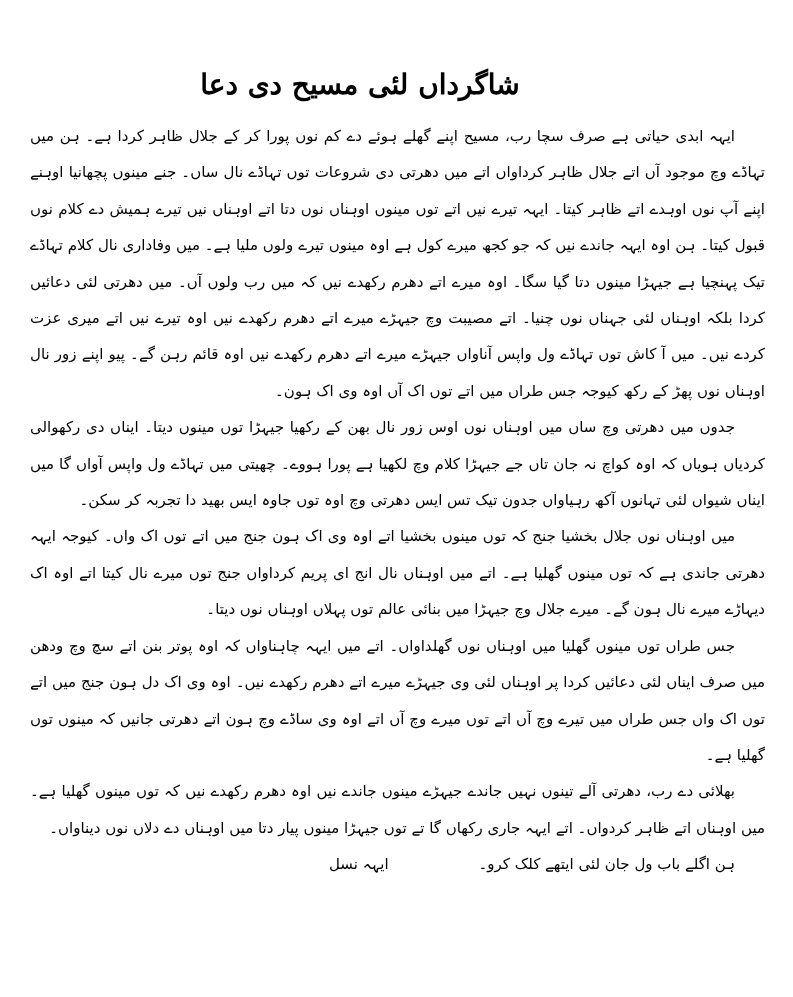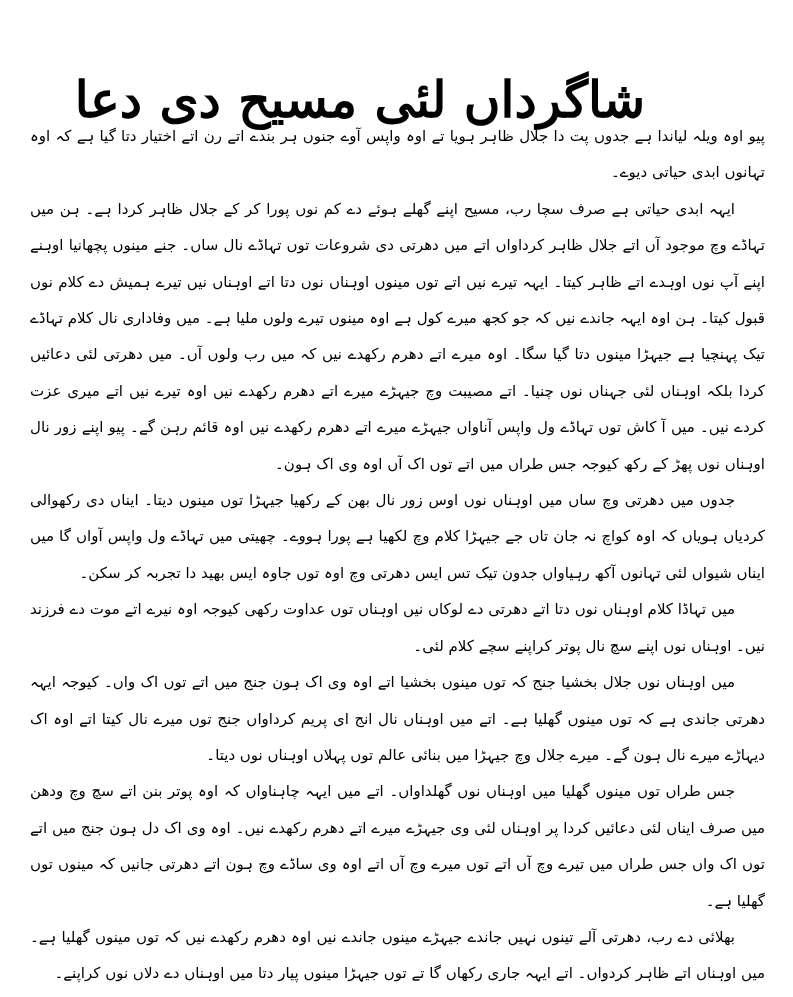--- a/index.html
+++ b/index.html
@@ -3,46 +3,44 @@
 <meta charset="utf-8">
 <style>
   html, body { margin: 0; padding: 0; background: #ffffff; }
   body {
     width: 793px; height: 997px; overflow: hidden; position: relative;
     font-family: "DejaVu Sans", sans-serif; color: #000000;
   }
   .page { position: absolute; left: 0; top: 0; width: 793px; height: 997px; background: #fff; }
   .title {
     position: absolute; top: 36px; left: 0; width: 720px; text-align: center;
-    font-family: "DejaVu Serif", serif; font-size: 50px; font-weight: bold;
+    font-family: "DejaVu Serif", serif; font-size: 28px; font-weight: bold;
     direction: rtl; line-height: 60px;
   }
   .body-text {
     position: absolute; top: 118px; left: 30px; width: 735px;
     direction: rtl; text-align: justify; font-size: 15px; line-height: 36.4px;
   }
   .para { margin: 0; text-indent: 0; }
   .para.indent { text-indent: 30px; }
   .footer-line {
     direction: rtl; text-indent: 30px; display: flex; flex-direction: row; gap: 60px;
   }
   .link { color: #000; text-decoration: none; cursor: pointer; }
 </style>
 </head>
 <body>
 
 <div class="page">
   <h1 class="title">شاگرداں لئی مسیح دی دعا</h1>
 
   <div class="body-text">
-    <p class="para">پیو اوہ ویلہ لیاندا ہے جدوں پت دا جلال ظاہر ہویا تے اوہ واپس آوے جنوں ہر بندے اتے رن اتے اختیار دتا گیا ہے کہ اوہ تہانوں ابدی حیاتی دیوے۔</p>
     <p class="para indent">ایہہ ابدی حیاتی ہے صرف سچا رب، مسیح اپنے گھلے ہوئے دے کم نوں پورا کر کے جلال ظاہر کردا ہے۔ ہن میں تہاڈے وچ موجود آں اتے جلال ظاہر کرداواں اتے میں دھرتی دی شروعات توں تہاڈے نال ساں۔ جنے مینوں پچھانیا اوہنے اپنے آپ نوں اوہدے اتے ظاہر کیتا۔ ایہہ تیرے نیں اتے توں مینوں اوہناں نوں دتا اتے اوہناں نیں تیرے ہمیش دے کلام نوں قبول کیتا۔ ہن اوہ ایہہ جاندے نیں کہ جو کجھ میرے کول ہے اوہ مینوں تیرے ولوں ملیا ہے۔ میں وفاداری نال کلام تہاڈے تیک پہنچیا ہے جیہڑا مینوں دتا گیا سگا۔ اوہ میرے اتے دھرم رکھدے نیں کہ میں رب ولوں آں۔ میں دھرتی لئی دعائیں کردا بلکہ اوہناں لئی جہناں نوں چنیا۔ اتے مصیبت وچ جیہڑے میرے اتے دھرم رکھدے نیں اوہ تیرے نیں اتے میری عزت کردے نیں۔ میں آ کاش توں تہاڈے ول واپس آناواں جیہڑے میرے اتے دھرم رکھدے نیں اوہ قائم رہن گے۔ پیو اپنے زور نال اوہناں نوں پھڑ کے رکھ کیوجہ جس طراں میں اتے توں اک آں اوہ وی اک ہون۔</p>
     <p class="para indent">جدوں میں دھرتی وچ ساں میں اوہناں نوں اوس زور نال بھن کے رکھیا جیہڑا توں مینوں دیتا۔ ایناں دی رکھوالی کردیاں ہویاں کہ اوہ کواچ نہ جان تاں جے جیہڑا کلام وچ لکھیا ہے پورا ہووے۔ چھیتی میں تہاڈے ول واپس آواں گا میں ایناں شیواں لئی تہانوں آکھ رہیاواں جدون تیک تس ایس دھرتی وچ اوہ توں جاوہ ایس بھید دا تجربہ کر سکن۔</p>
-    <p class="para indent">میں تہاڈا کلام اوہناں نوں دتا اتے دھرتی دے لوکاں نیں اوہناں توں عداوت رکھی کیوجہ اوہ نیرے اتے موت دے فرزند نیں۔ اوہناں نوں اپنے سچ نال پوتر کراپنے سچے کلام لئی۔</p>
     <p class="para indent">میں اوہناں نوں جلال بخشیا جنج کہ توں مینوں بخشیا اتے اوہ وی اک ہون جنج میں اتے توں اک واں۔ کیوجہ ایہہ دھرتی جاندی ہے کہ توں مینوں گھلیا ہے۔ اتے میں اوہناں نال انج ای پریم کرداواں جنج توں میرے نال کیتا اتے اوہ اک دیہاڑے میرے نال ہون گے۔ میرے جلال وچ جیہڑا میں بنائی عالم توں پہلاں اوہناں نوں دیتا۔</p>
     <p class="para indent">جس طراں توں مینوں گھلیا میں اوہناں نوں گھلداواں۔ اتے میں ایہہ چاہناواں کہ اوہ پوتر بنن اتے سچ وچ ودھن میں صرف ایناں لئی دعائیں کردا پر اوہناں لئی وی جیہڑے میرے اتے دھرم رکھدے نیں۔ اوہ وی اک دل ہون جنج میں اتے توں اک واں جس طراں میں تیرے وچ آں اتے توں میرے وچ آں اتے اوہ وی ساڈے وچ ہون اتے دھرتی جانیں کہ مینوں توں گھلیا ہے۔</p>
-    <p class="para indent">بھلائی دے رب، دھرتی آلے تینوں نہیں جاندے جیہڑے مینوں جاندے نیں اوہ دھرم رکھدے نیں کہ توں مینوں گھلیا ہے۔ میں اوہناں اتے ظاہر کردواں۔ اتے ایہہ جاری رکھاں گا تے توں جیہڑا مینوں پیار دتا میں اوہناں دے دلاں نوں کراپنے۔</p>
+    <p class="para indent">بھلائی دے رب، دھرتی آلے تینوں نہیں جاندے جیہڑے مینوں جاندے نیں اوہ دھرم رکھدے نیں کہ توں مینوں گھلیا ہے۔ میں اوہناں اتے ظاہر کردواں۔ اتے ایہہ جاری رکھاں گا تے توں جیہڑا مینوں پیار دتا میں اوہناں دے دلاں نوں دیناواں۔</p>
     <div class="footer-line">
       <a class="link">ہن اگلے باب ول جان لئی ایتھے کلک کرو۔</a>
       <span>ایہہ نسل</span>
     </div>
   </div>
 </div>
 
 </body></html>

